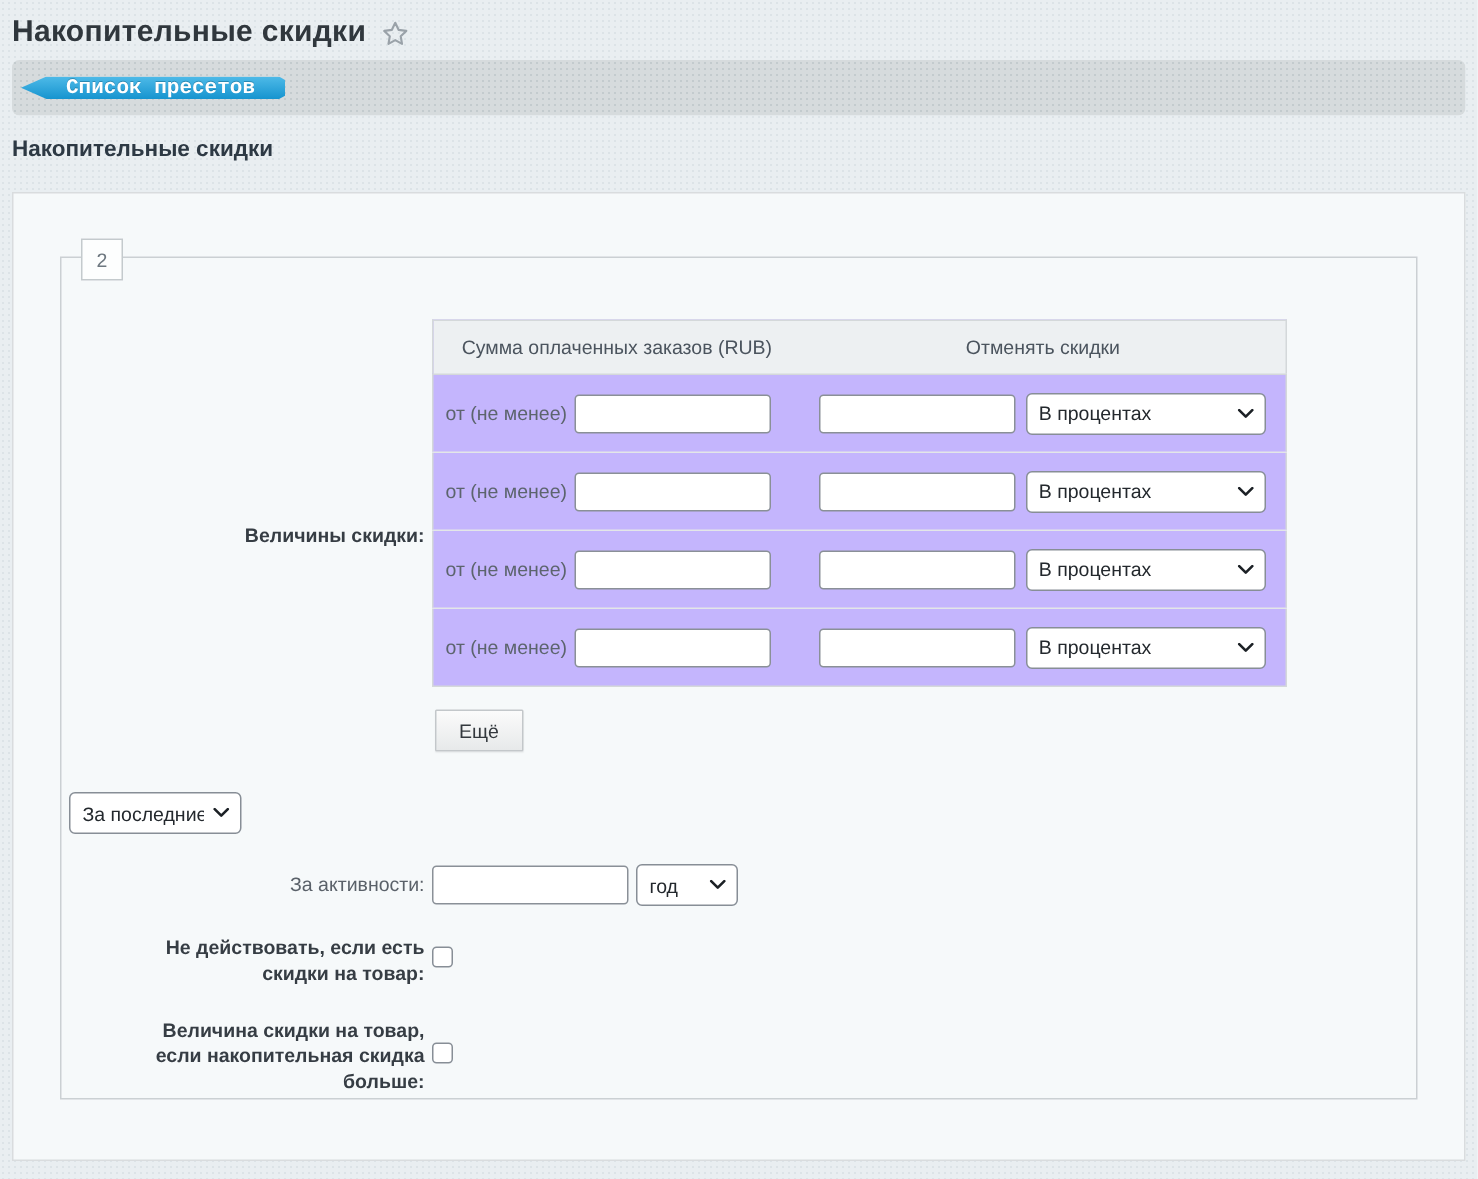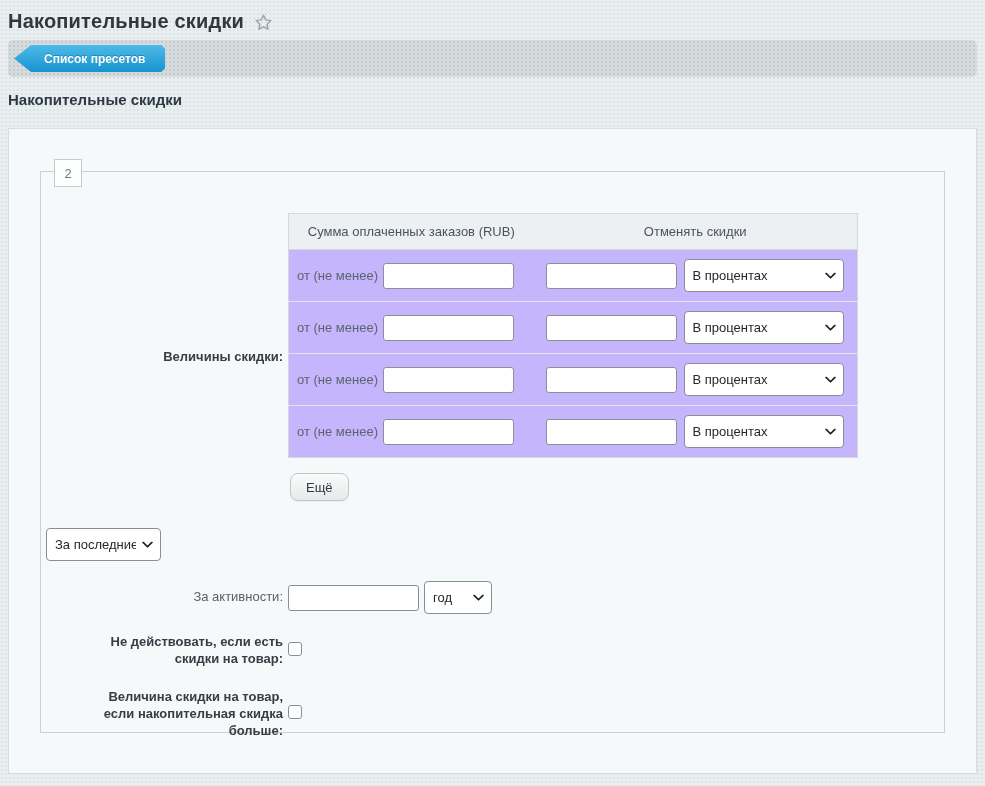--- a/index.html
+++ b/index.html
@@ -28,26 +28,26 @@
     background-color: #d6dbdd;
     background-image: radial-gradient(#c3cbce 1px, rgba(0,0,0,0) 1px);
     background-size: 4px 4px;
     border-radius: 5px;
     display: flex; align-items: center;
     padding-left: 6px;
   }
   .back-btn {
     position: relative;
     display: inline-flex; align-items: center; justify-content: center;
-    height: 27px; padding: 0 20px 0 30px;
+    height: 15px; padding: 0 20px 0 30px;
     background: linear-gradient(#4ebae8, #1694cf);
     clip-path: polygon(0 50%, 17px 0, calc(100% - 4px) 0, 100% 15%, 100% 85%, calc(100% - 4px) 100%, 17px 100%);
-    color: #fff; font-size: 12px; font-weight: bold;
+    color: #fff; font-size: 14px; font-weight: bold;
     text-shadow: 0 -1px 0 rgba(0,60,90,.35);
-    border: none; cursor: pointer;
+    border: none; cursor: pointer; font-family: Liberation Mono, monospace;
   }
 
   
   .section-title {
     margin: 14px 8px 0 8px;
     font-size: 15px; font-weight: bold; color: #2d3944;
   }
 
   
   .panel {
@@ -99,39 +99,39 @@
   input[type="text"] {
     width: 131px; height: 26px;
     border: 1px solid #8a9097; border-radius: 3px;
     background: #fff; padding: 0 6px; font-size: 13px;
     font-family: "Liberation Sans", sans-serif;
     vertical-align: middle;
   }
   .selwrap { position: relative; display: inline-block; vertical-align: middle; }
   .selwrap select {
     appearance: none; -webkit-appearance: none; -moz-appearance: none;
-    height: 33px; border: 1px solid #878e96; border-radius: 4px;
+    height: 28px; border: 1px solid #878e96; border-radius: 4px;
     background: #fff; color: #23282d; font-size: 13px;
     font-family: "Liberation Sans", sans-serif;
     padding: 0 24px 0 8px; width: 100%;
   }
   .selwrap .chev {
     position: absolute; right: 8px; top: 50%; transform: translateY(-50%);
     pointer-events: none; display: flex;
   }
   .w-type { width: 160px; margin-left: 7px; }
   .w-period { width: 115px; }
   .w-unit { width: 68px; margin-left: 5px; }
   .inp-last { width: 88px; }
 
   .more-btn {
     margin: 15px 0 0 2px;
     height: 28px; padding: 0 15px;
     background: linear-gradient(#fbfbfb, #e7e9ea);
-    border: 1px solid #c3c7ca; border-radius: 8px;
+    border: 1px solid #c3c7ca; border-radius: 1px;
     font-size: 13px; color: #33383d; cursor: pointer;
     font-family: "Liberation Sans", sans-serif;
     box-shadow: 0 1px 1px rgba(0,0,0,.05);
   }
 
   input[type="checkbox"] {
     appearance: none; -webkit-appearance: none;
     width: 14px; height: 14px;
     border: 1px solid #878e96; border-radius: 3px;
     background: #fff; cursor: pointer; display: inline-block;

